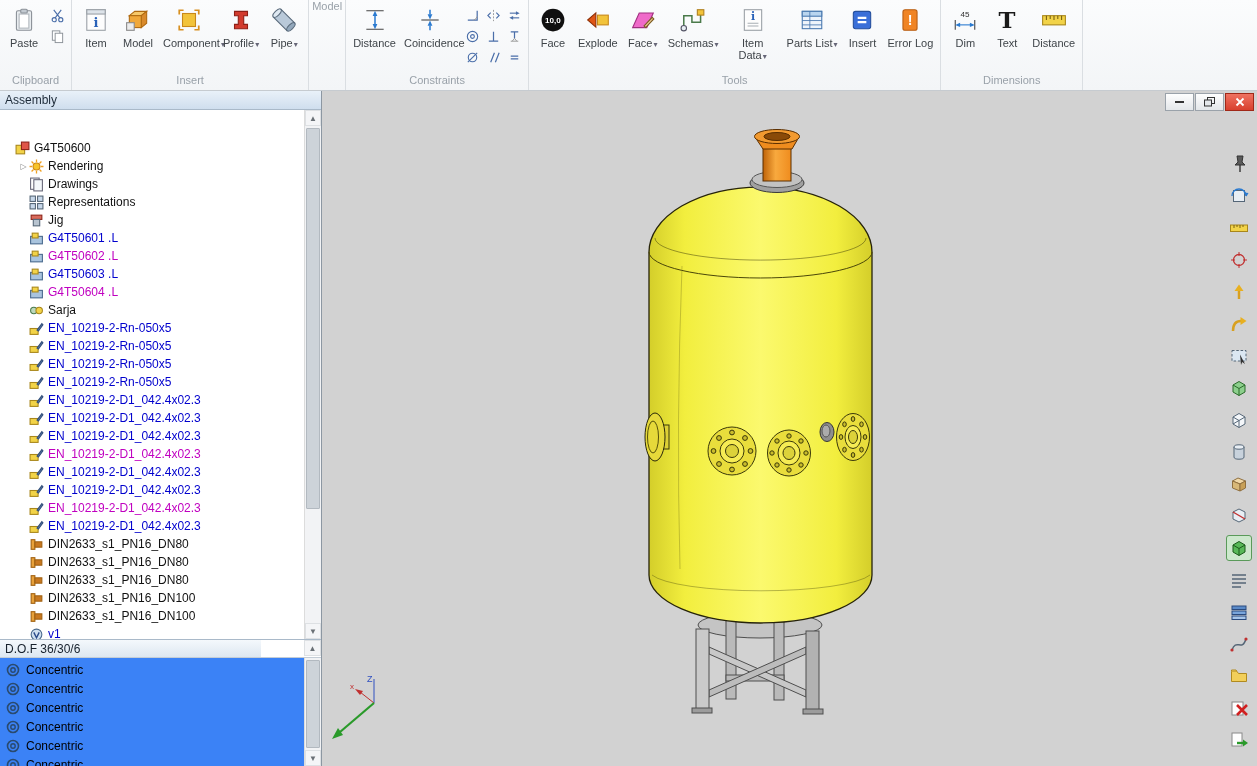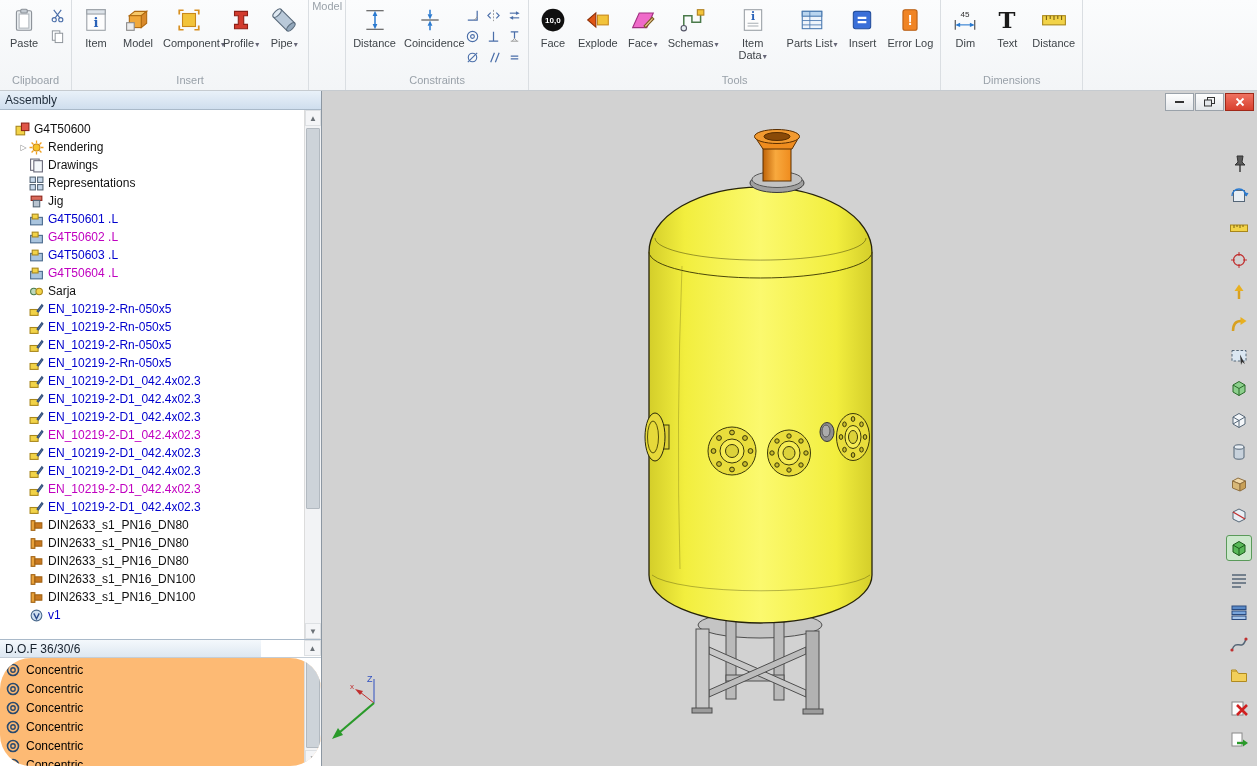--- a/index.html
+++ b/index.html
@@ -25,38 +25,38 @@
   .ico-s svg { width:15px; height:15px; display:block; }
   .rcap { height:16px; font-size:11px; color:#99a1a9; text-align:center; padding-bottom:2px; }
 
   
   .left-panel { position:absolute; left:0; top:91px; width:322px; height:675px;
     display:flex; flex-direction:column; background:#fff; border-right:1px solid #8c97a2; }
   .panel-title { height:19px; flex:0 0 19px; background:linear-gradient(#e9f1f9,#cfdeee);
     border-bottom:1px solid #a9b9c9; font-size:12px; color:#1d2a38; display:flex;
     align-items:center; padding-left:5px; }
   .tree-wrap { height:529px; flex:0 0 529px; display:flex; overflow:hidden; background:#fff; }
-  .tree { flex:1; overflow:hidden; padding-top:10px; }
+  .tree { flex:1; overflow:hidden; padding-top:10px;margin-top:19px; }
   .trow { height:18px; display:flex; align-items:center; font-size:12px; white-space:nowrap; cursor:default; }
   .exp { flex:0 0 11px; width:11px; font-size:8px; color:#8a8a8a; text-align:center; }
   .ico-t { flex:0 0 15px; width:15px; height:15px; margin-right:4px; }
   .ico-t svg { width:15px; height:15px; display:block; }
   .tlabel { color:#111; }
 
   .vscroll { flex:0 0 17px; width:17px; background:#f2f3f5; border-left:1px solid #dcdcdc; position:relative; }
   .sarrow { height:16px; display:flex; align-items:center; justify-content:center;
     font-size:8px; color:#6a7076; background:#f4f5f7; border:1px solid #dde0e3; }
   .sarrow.bottom { position:absolute; bottom:0; left:0; right:0; }
   .sthumb { position:absolute; left:1px; right:1px; background:#cdd3d9; border:1px solid #b2b9c0; border-radius:1px; }
 
   .dof-bar { height:19px; flex:0 0 19px; display:flex; border-top:1px solid #a9b9c9; border-bottom:1px solid #c4cdd6;gap:43px; }
   .dof-title { flex:1; background:linear-gradient(#f4f8fc,#dde7f1); font-size:12px; color:#16202c;
     display:flex; align-items:center; padding-left:5px; }
   .dof-bar .sarrow { width:17px; }
-  .constraints-wrap { flex:1; display:flex; overflow:hidden; background:#fdba74;border-radius:31px; }
+  .constraints-wrap { flex:1; display:flex; overflow:hidden; background:#3b82f6; }
   .clist { flex:1; overflow:hidden; padding-top:2px; }
   .crow { height:19px; display:flex; align-items:center; font-size:12px; padding-left:6px; cursor:default; }
   .ico-c { width:14px; height:14px; margin-right:6px; flex:0 0 14px; }
   .ico-c svg { width:14px; height:14px; display:block; }
 
   
   .viewport { position:absolute; left:322px; top:91px; width:935px; height:675px;
     background:var(--vp-bg,#d2d2d2); overflow:hidden; }
   .scene { position:absolute; inset:0; }
 

